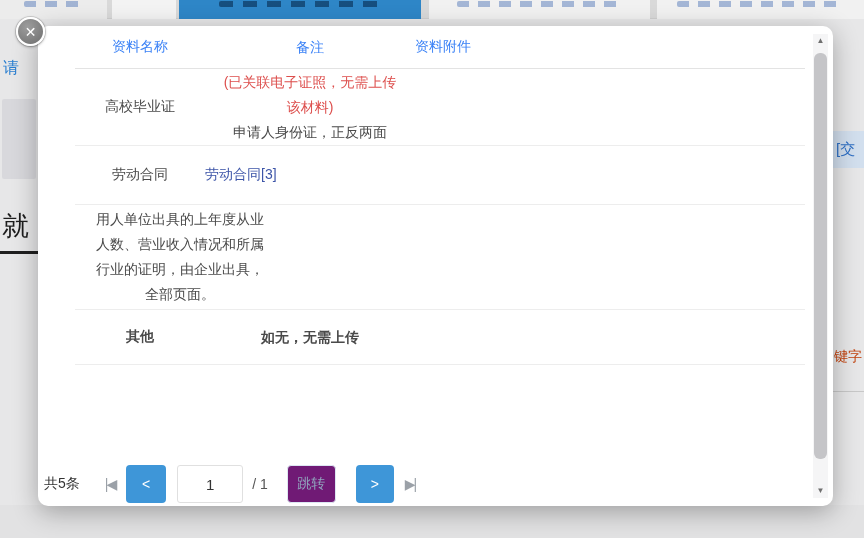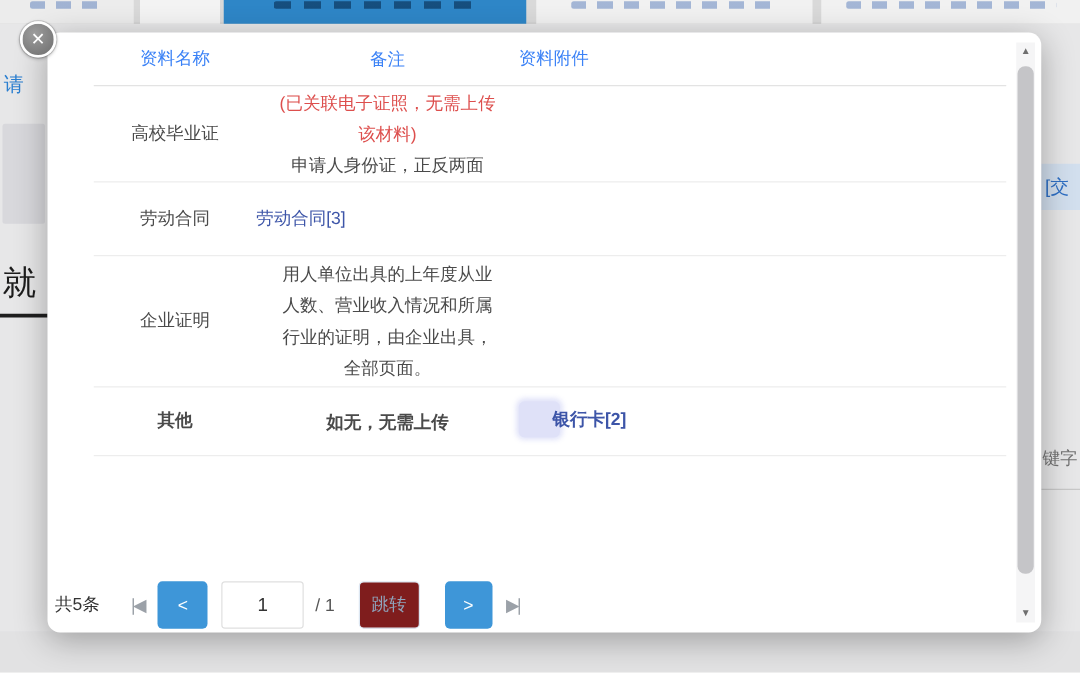--- a/index.html
+++ b/index.html
@@ -24,21 +24,21 @@
             background:repeating-linear-gradient(90deg, rgba(70,110,180,.45) 0 12px, transparent 12px 21px); }
   .smudge.dark { background:repeating-linear-gradient(90deg, rgba(14,60,102,.75) 0 14px, transparent 14px 24px); }
 
   .bg-text-qing { position:absolute; left:3px; top:58px; font-size:16px; color:#2b7fd0; }
   .bg-panel     { position:absolute; left:2px; top:99px; width:34px; height:80px; background:#d8d8dc; border-radius:2px; }
   .bg-text-jiu  { position:absolute; left:2px; top:208px; font-size:27px; color:#1d1d1d; white-space:nowrap; }
   .bg-rule      { position:absolute; left:0; top:251px; width:38px; height:3px; background:#1f1f1f; }
 
   .bg-band       { position:absolute; left:833px; top:131px; width:31px; height:37px; background:#d2dfee; }
   .bg-text-jiao  { position:absolute; left:836px; top:140px; font-size:15px; color:#2e6fc4; white-space:nowrap; }
-  .bg-text-jianzi{ position:absolute; left:834px; top:358px; font-size:14px; color:#737373; white-space:nowrap; }
+  .bg-text-jianzi{ position:absolute; left:834px; top:348px; font-size:14px; color:#c2410c; white-space:nowrap; }
   .bg-line       { position:absolute; left:833px; top:391px; width:31px; height:1px; background:#c8c8c8; }
 
   .bg-bottom      { position:absolute; left:0; top:505px; width:864px; height:33px; background:#e2e2e3; }
 
   
   .modal { position:absolute; left:38px; top:26px; width:795px; height:480px;
            background:#fff; border-radius:10px; box-shadow:0 6px 26px rgba(0,0,0,.30); }
 
   .close-btn { position:absolute; left:-22px; top:-9px; width:29px; height:29px; border-radius:50%;
                background:radial-gradient(circle at 38% 32%, #9d9d9d, #6d6d6d);
@@ -74,21 +74,21 @@
   
   .mpager { position:absolute; left:6px; top:436px; height:44px; display:flex; align-items:center; }
   .pg-total { font-size:14px; color:#333; margin-right:14px;text-align:center; }
   .pg-skip  { font-size:14px; color:#9ba1a8; letter-spacing:-2px; margin:0 11px; cursor:pointer; }
   .pg-btn   { width:40px; height:38px; border:none; border-radius:4px; background:#3e96d8;
               color:#fff; font-size:14px; cursor:pointer; }
   .pg-input { width:66px; height:38px; margin-left:11px; border:1px solid #e0e0e0; border-radius:3px;
               text-align:center; font-size:15px; color:#333; font-family:inherit; }
   .pg-slash { font-size:14px; color:#555; margin-left:9px; }
   .pg-jump  { width:49px; height:38px; margin-left:19px; border:1px solid #dde7f2; border-radius:4px;
-              background:#7f1d1d; color:#90a5bd; font-size:14px; cursor:pointer; }
+              background:#701a75; color:#90a5bd; font-size:14px; cursor:pointer; }
   .pg-next  { margin-left:20px; width:38px; }
 </style>
 </head>
 <body>
 
 <div class="topbar">
   <div class="topseg seg1">
       <div class="smudge" style="left:24px;width:62px;"></div>
     </div>
   <div class="topseg seg2"></div>
@@ -143,40 +143,33 @@
 
 
     <div class="trow h3">
       <div class="col-name">劳动合同</div>
       <div class="col-attach">
         <a class="alink">劳动合同[3]</a>
       </div>
     </div>
 
     <div class="trow h4">
-      <div class="col-name">企业证明</div>
       <div class="col-remark">
         <span class="rline">用人单位出具的上年度从业
 人数、营业收入情况和所属
 行业的证明，由企业出具，
 全部页面。</span>
       </div>
       <div class="col-attach"></div>
     </div>
 
     <div class="trow h5">
       <div class="col-name">其他</div>
       <div class="col-remark">
         <span class="rline">如无，无需上传</span>
-      </div>
-      <div class="col-attach">
-        <span class="attach-wrap">
-          <span class="redacted"></span>
-          <a class="alink">银行卡[2]</a>
-        </span>
       </div>
     </div>
   </div>
 
   <div class="mpager">
     <span class="pg-total">共5条</span>
     <span class="pg-skip">|◀</span>
     <button class="pg-btn">&lt;</button>
     <input class="pg-input" value="1" style="">
     <span class="pg-slash">/ 1</span>

